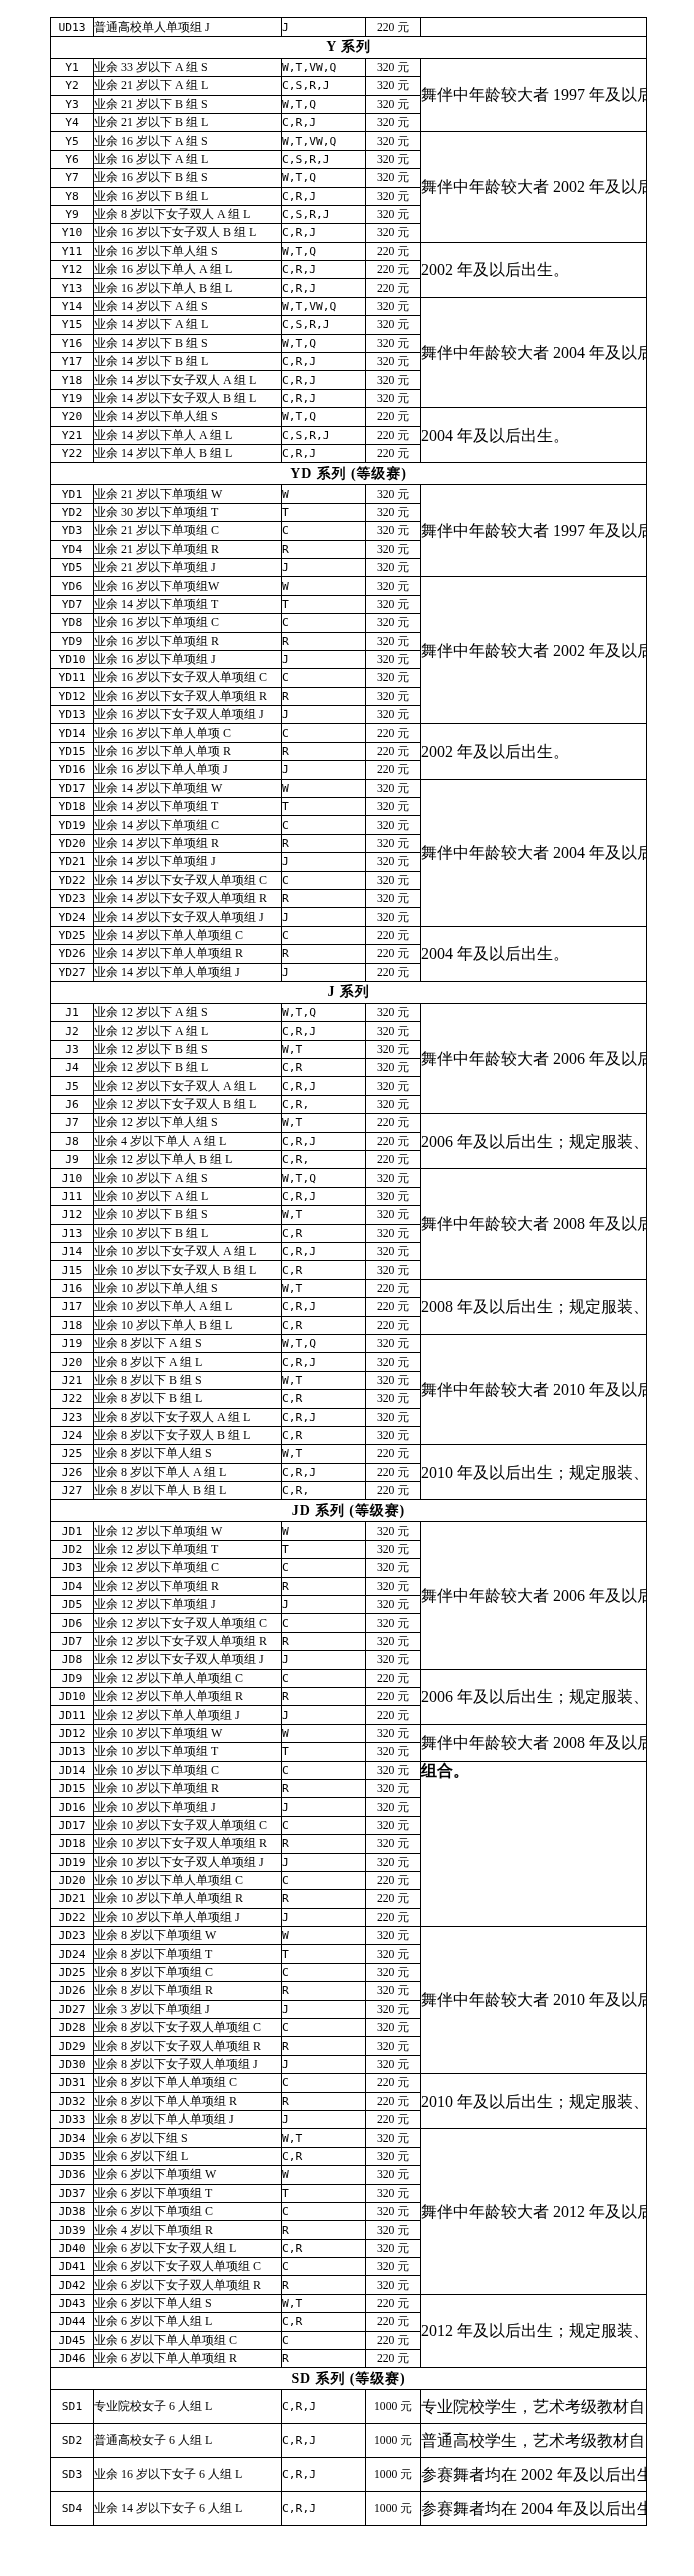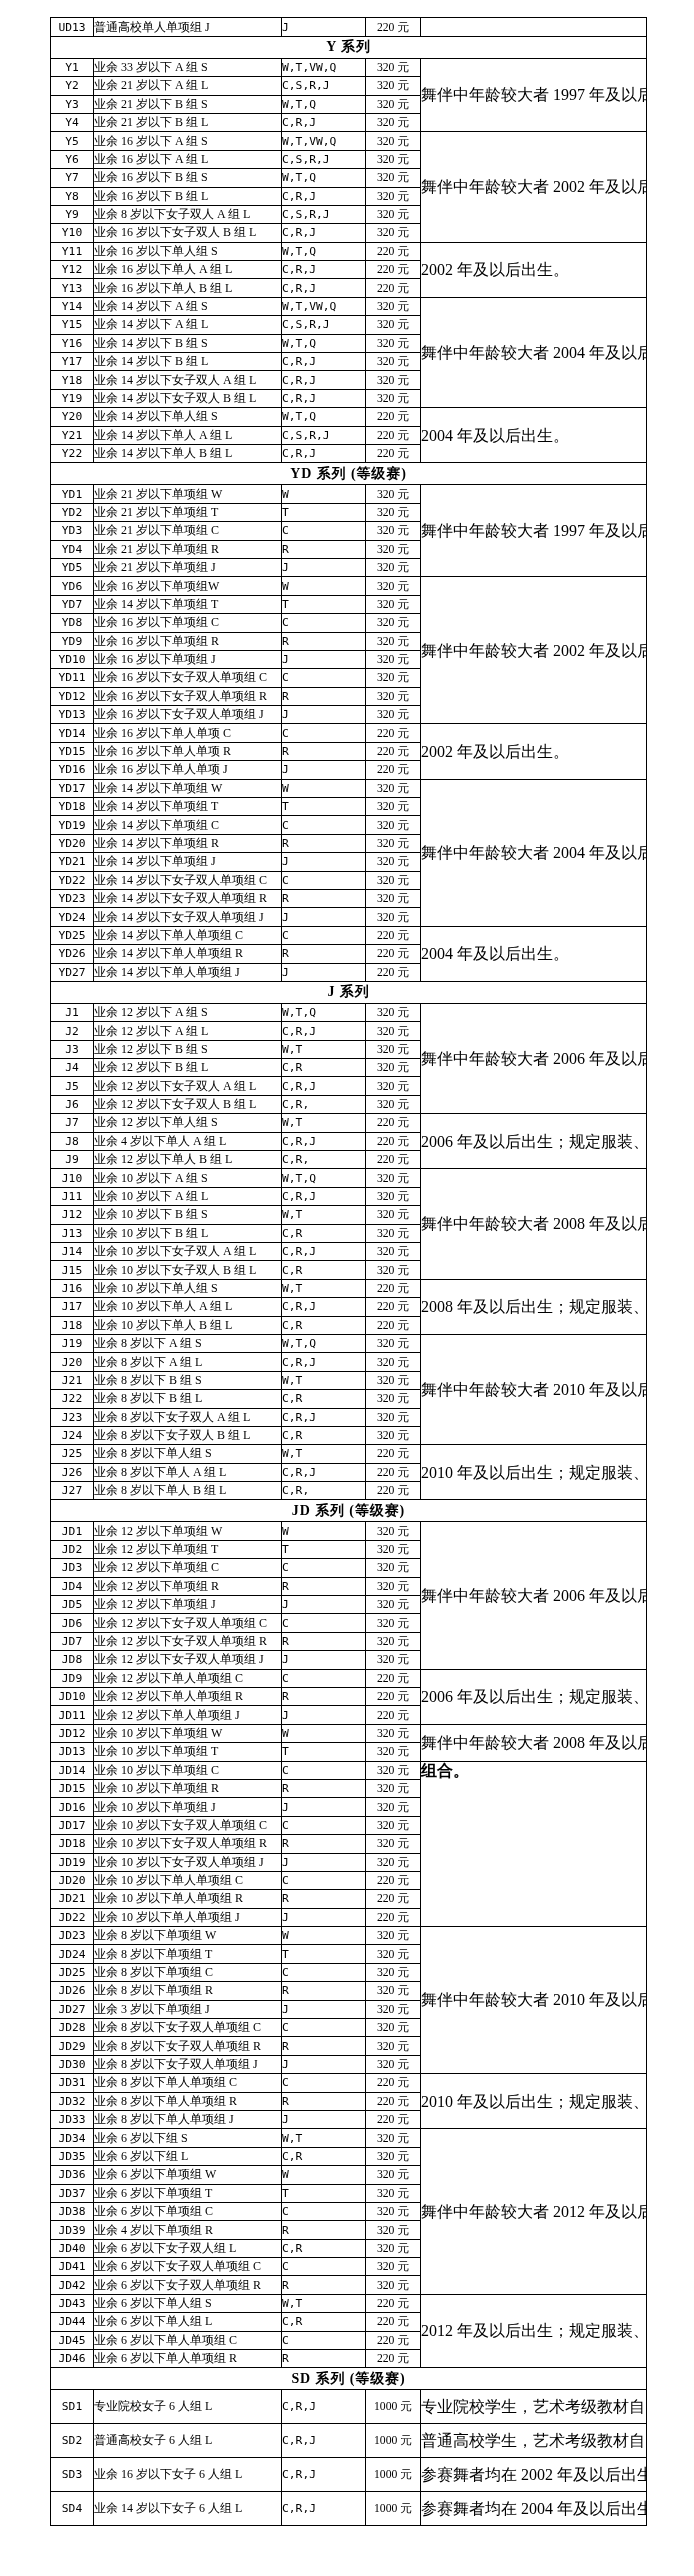--- a/index.html
+++ b/index.html
@@ -189,21 +189,21 @@
         </tr>
         <tr class="gfirst">
           <td class="c-code">YD1</td>
           <td class="c-desc">业余 21 岁以下单项组 W</td>
           <td class="c-dance">W</td>
           <td class="c-price">320 元</td>
           <td class="c-note" rowspan="5">舞伴中年龄较大者 1997 年及以后出生。</td>
         </tr>
         <tr class="">
           <td class="c-code">YD2</td>
-          <td class="c-desc">业余 21 岁以下单项组 T</td>
+          <td class="c-desc">业余 30 岁以下单项组 T</td>
           <td class="c-dance">T</td>
           <td class="c-price">320 元</td>
         </tr>
         <tr class="">
           <td class="c-code">YD3</td>
           <td class="c-desc">业余 21 岁以下单项组 C</td>
           <td class="c-dance">C</td>
           <td class="c-price">320 元</td>
         </tr>
         <tr class="">

